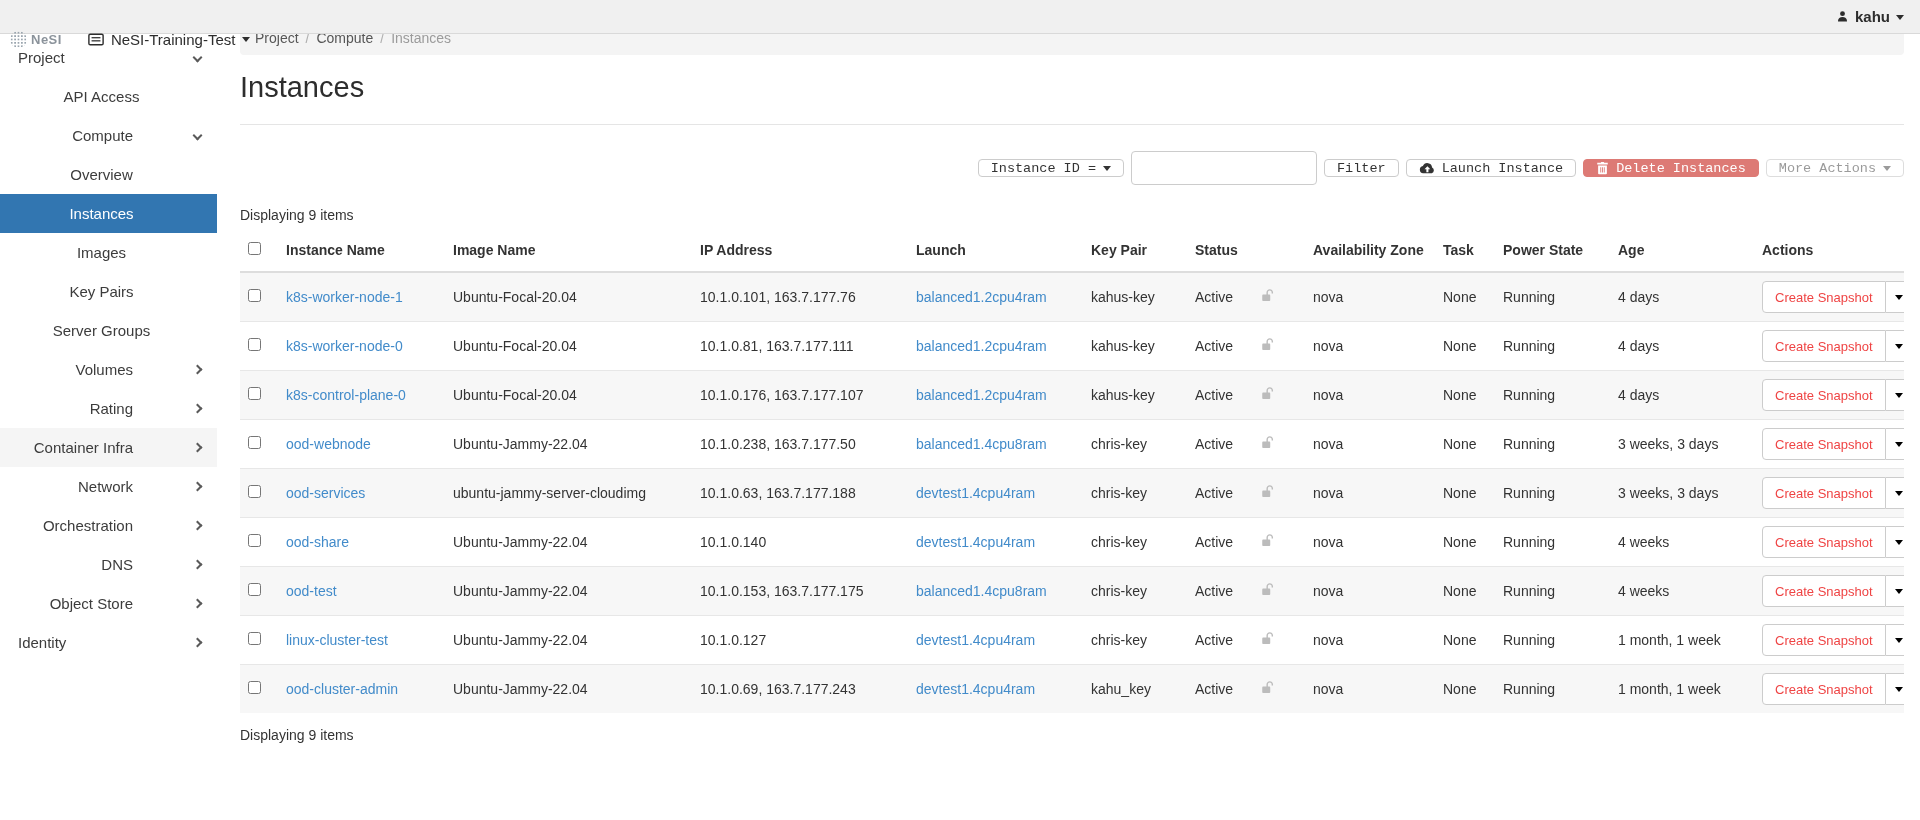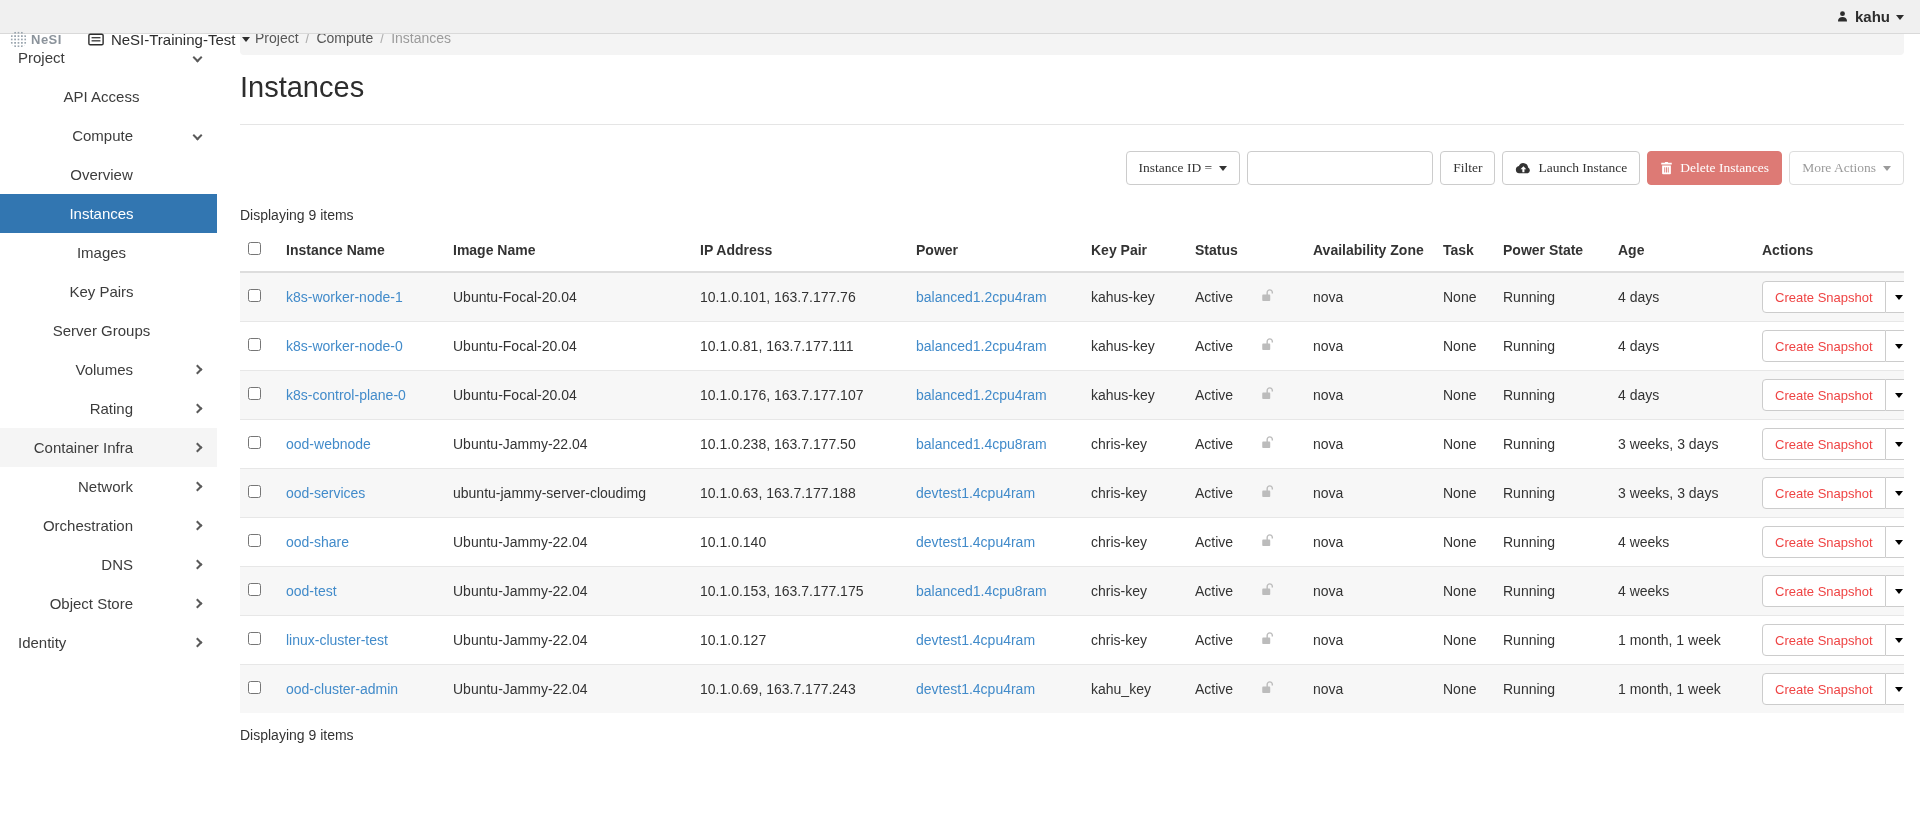--- a/index.html
+++ b/index.html
@@ -41,23 +41,23 @@
   .breadcrumb { height:34px; line-height:34px; background:#f4f4f4; border-radius:4px;
     padding:0 15px; font-size:14px; color:#565656; }
   .breadcrumb a { color:#565656; text-decoration:none; cursor:pointer; }
   .breadcrumb .sep { color:#b0b0b0; margin:0 7px; }
   .breadcrumb .current { color:#9b9b9b; }
   .page-title { font-size:29px; font-weight:400; color:#2d2d2d; margin-top:16px; }
   .page-rule { border:none; border-top:1px solid #e5e5e5; margin-top:20px; }
 
   
   .toolbar { display:flex; justify-content:flex-end; align-items:center; gap:7px; margin-top:26px; }
-  .btn { height:34px; display:inline-flex; align-items:center; gap:7px; padding:0 12px;
+  .btn { height:18px; display:inline-flex; align-items:center; gap:7px; padding:0 12px;
     background:#fff; border:1px solid #ccc; border-radius:4px; font-size:13.5px; color:#333; cursor:pointer;
-    font-family:Liberation Serif, serif; }
+    font-family:Liberation Mono, monospace; }
   .btn .caret { border-top-color:#333; }
   .btn-danger { background:#dd7a75; border-color:#dd7a75; color:#fff; }
   .btn-muted { color:#9b9b9b; border-color:#ddd; }
   .btn-muted .caret { border-top-color:#9b9b9b; }
   .filter-input { height:34px; width:186px; border:1px solid #ccc; border-radius:4px;
     padding:0 8px; font-size:13.5px; font-family:inherit; }
 
   
   .caption { font-size:14px; color:#333; margin:22px 0 6px 0; }
   .caption.bottom { margin:14px 0 0 0; }
@@ -185,21 +185,21 @@
         <col class="c10">
         <col class="c11">
         <col class="c12">
       </colgroup>
     <thead>
         <tr id="header-row">
           <th><input type="checkbox" style=""></th>
           <th>Instance Name</th>
           <th>Image Name</th>
           <th>IP Address</th>
-          <th>Power</th>
+          <th>Launch</th>
           <th>Key Pair</th>
           <th>Status</th>
           <th></th>
           <th>Availability Zone</th>
           <th>Task</th>
           <th>Power State</th>
           <th>Age</th>
           <th>Actions</th>
         </tr>
       </thead>

